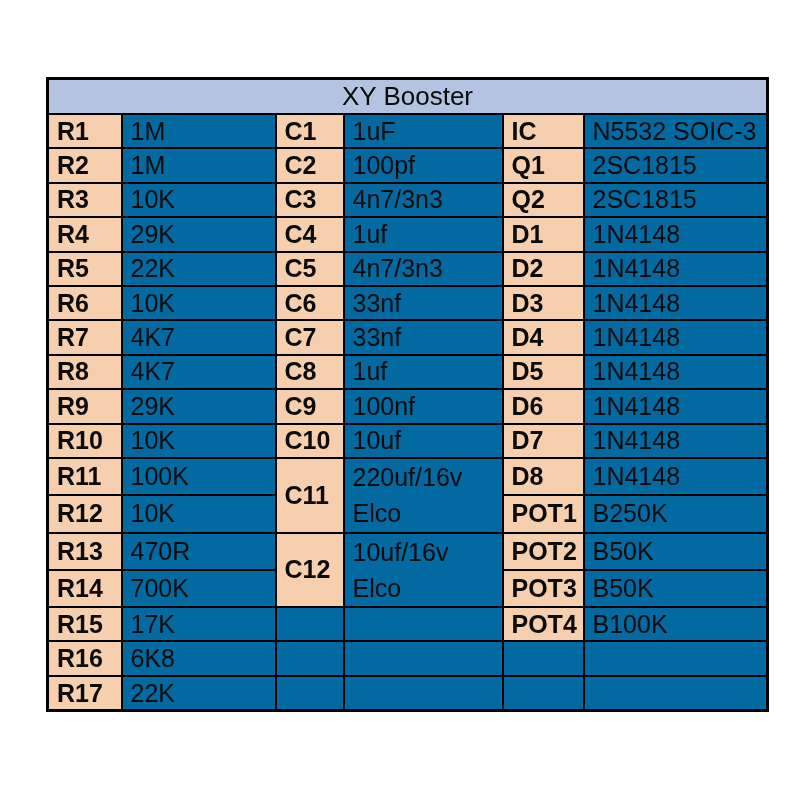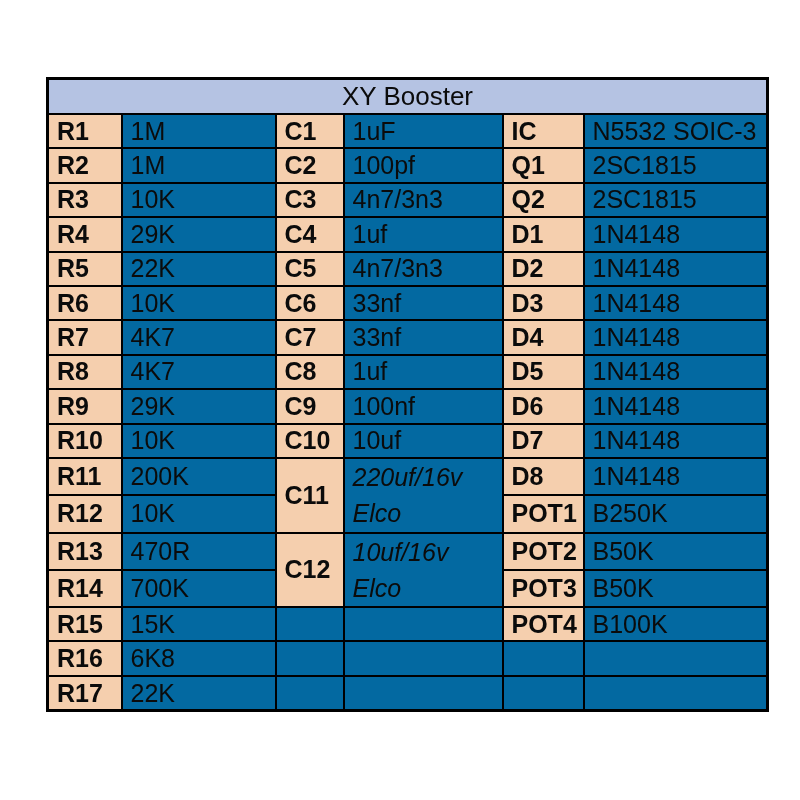--- a/index.html
+++ b/index.html
@@ -47,21 +47,20 @@
     background: var(--label-bg, #f5cfae);
     font-weight: bold;
   }
   .parts-table td.value,
   .parts-table td.empty {
     background: #0369a1;
   }
   .parts-table td .line {
     line-height: 36.3px;
     height: 36.3px;
-    font-style: italic;
   }
 </style>
 </head>
 <body>
 
 <div class="table-wrap">
   <table class="parts-table">
     <colgroup>
       <col style="width:74px">
       <col style="width:154px">
@@ -151,21 +150,21 @@
         <tr>
           <td class="cell label">R10</td>
           <td class="cell value">10K</td>
           <td class="cell label">C10</td>
           <td class="cell value">10uf</td>
           <td class="cell label">D7</td>
           <td class="cell value">1N4148</td>
         </tr>
         <tr>
           <td class="cell label">R11</td>
-          <td class="cell value">200K</td>
+          <td class="cell value">100K</td>
           <td class="cell label" rowspan="2">C11</td>
           <td class="cell value" rowspan="2">
             <div class="line">220uf/16v</div>
             <div class="line">Elco</div>
           </td>
           <td class="cell label">D8</td>
           <td class="cell value">1N4148</td>
         </tr>
         <tr>
           <td class="cell label">R12</td>
@@ -185,21 +184,21 @@
           <td class="cell value">B50K</td>
         </tr>
         <tr>
           <td class="cell label">R14</td>
           <td class="cell value">700K</td>
           <td class="cell label">POT3</td>
           <td class="cell value">B50K</td>
         </tr>
         <tr>
           <td class="cell label">R15</td>
-          <td class="cell value">15K</td>
+          <td class="cell value">17K</td>
           <td class="cell empty"></td>
           <td class="cell empty"></td>
           <td class="cell label">POT4</td>
           <td class="cell value">B100K</td>
         </tr>
         <tr>
           <td class="cell label">R16</td>
           <td class="cell value">6K8</td>
           <td class="cell empty"></td>
           <td class="cell empty"></td>

